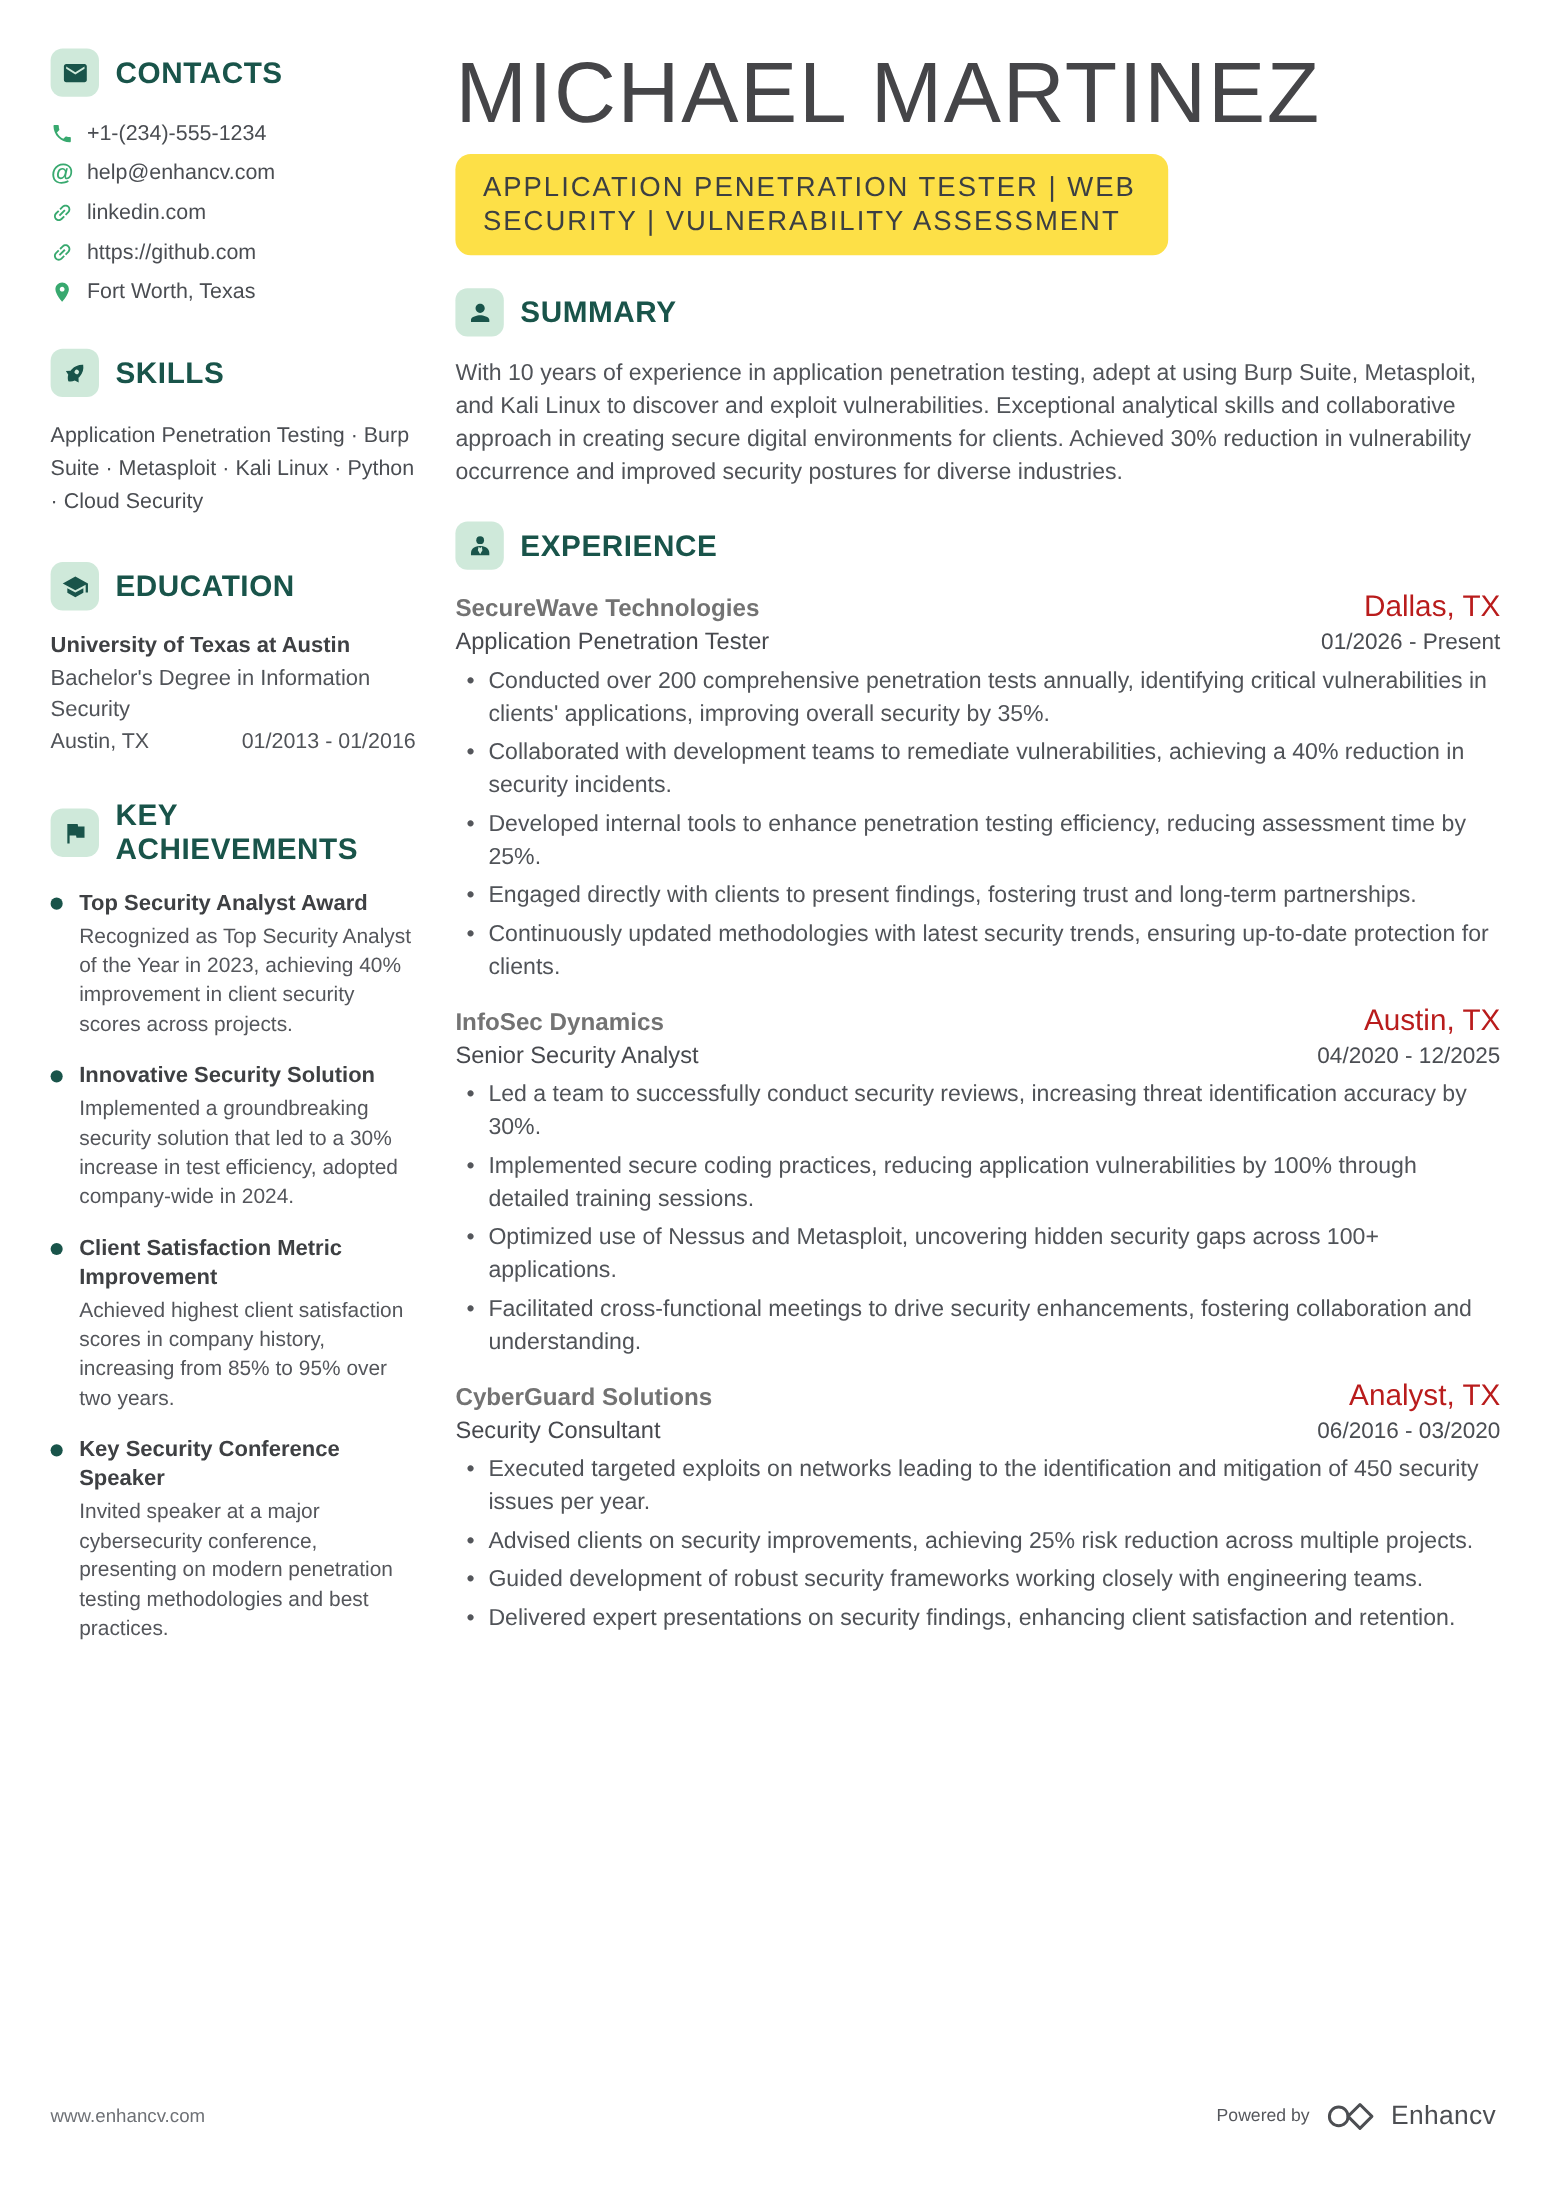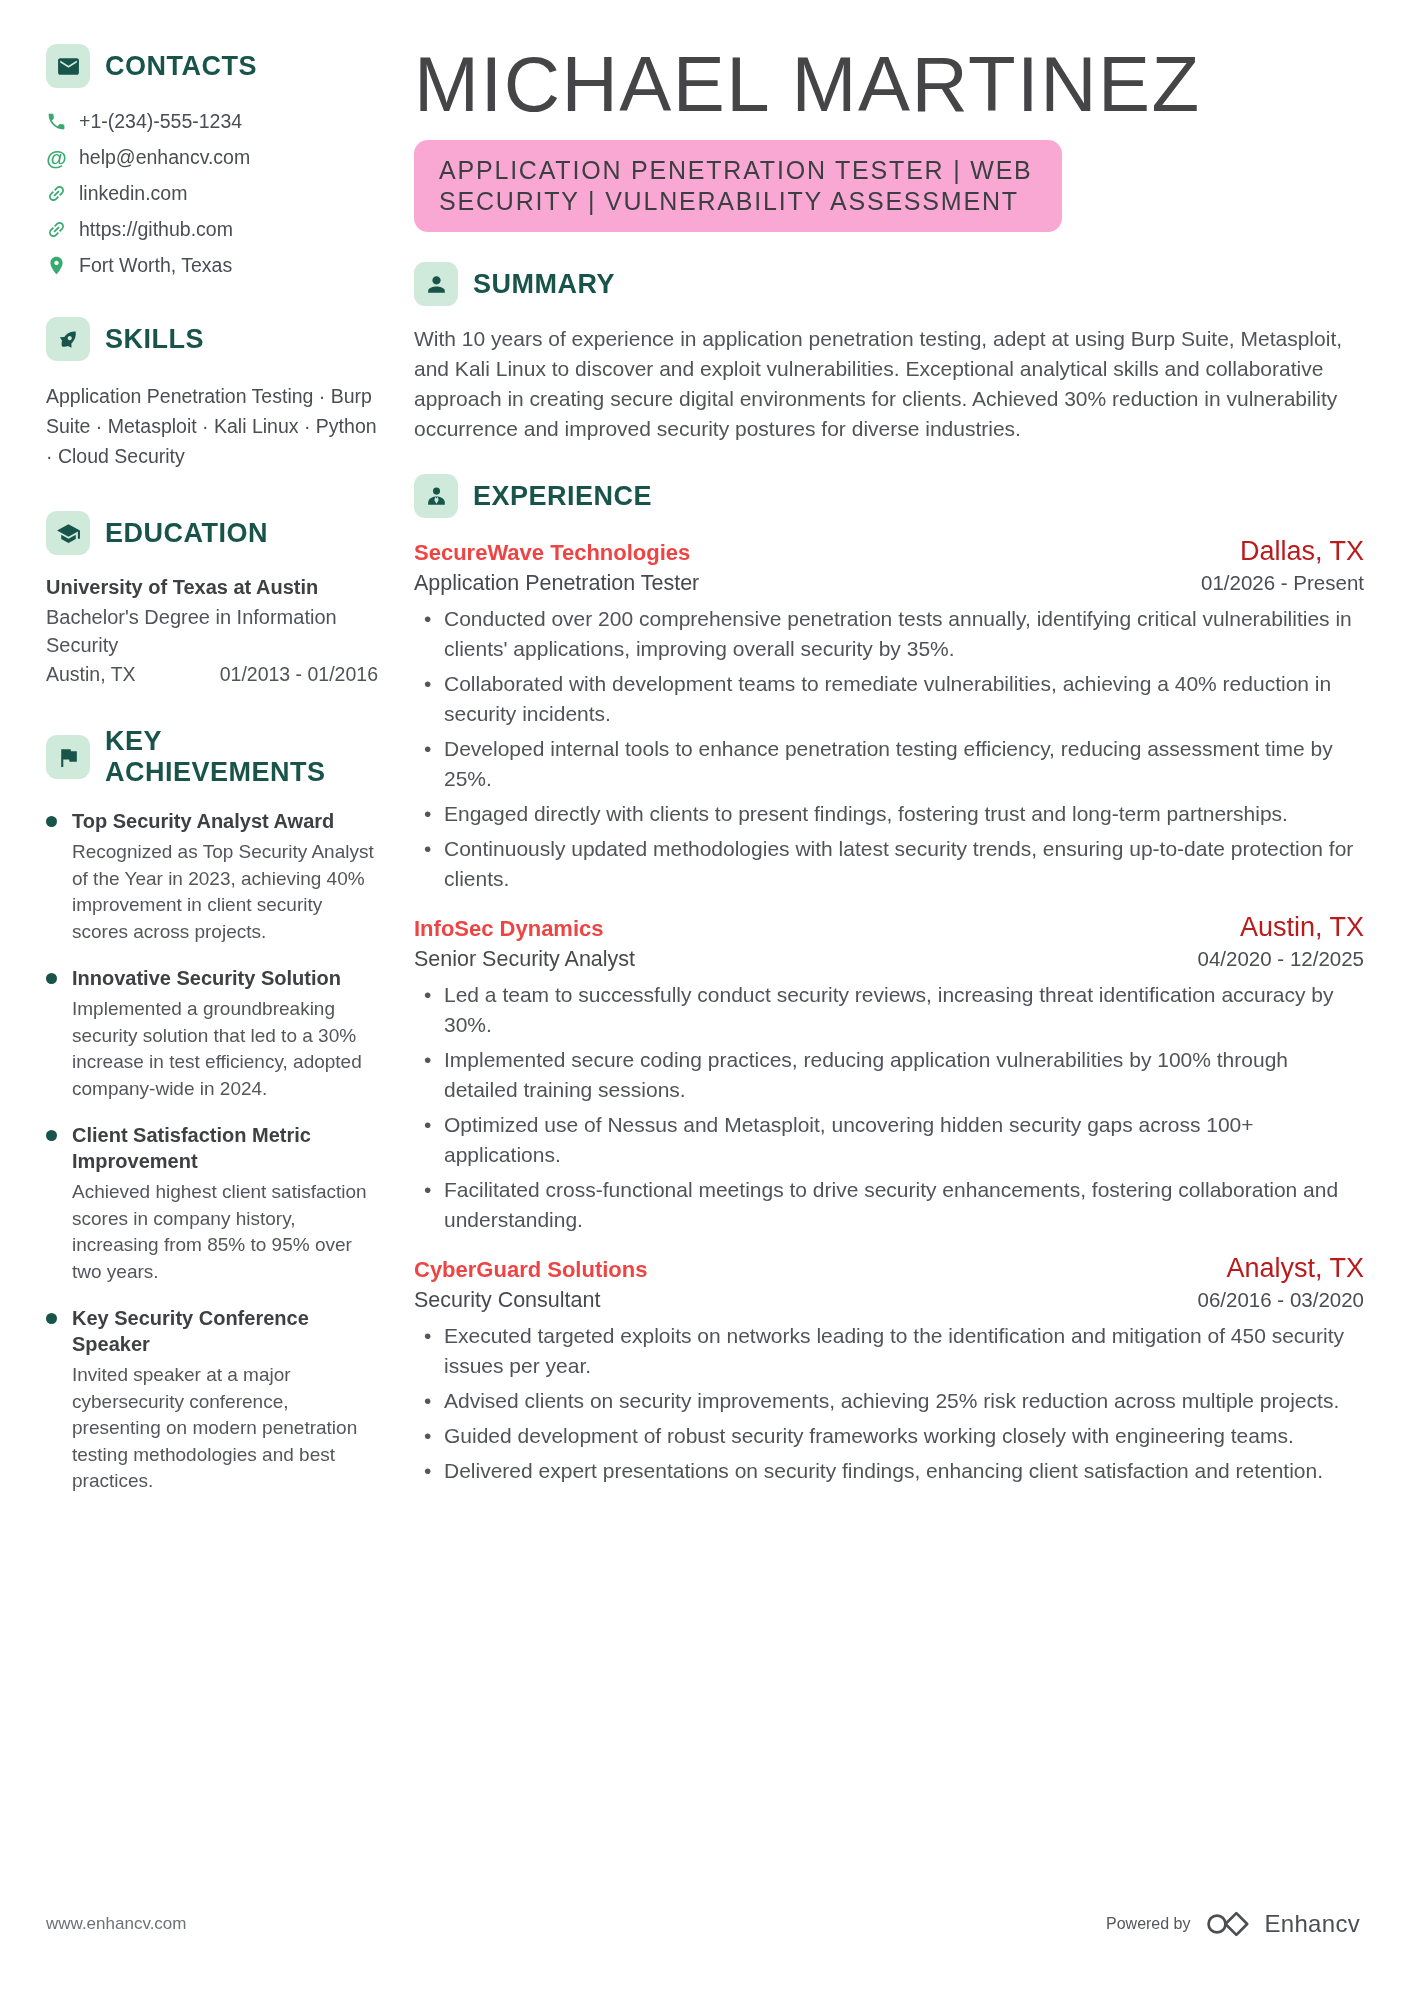--- a/index.html
+++ b/index.html
@@ -45,33 +45,33 @@
   .ach-dot { width:11px; height:11px; border-radius:50%; background:#19544a; flex:0 0 11px; margin-top:8px; }
   .ach-title { font-size:20px; font-weight:700; color:#3e4043; line-height:26px; }
   .ach-text { font-size:19px; color:#54565b; line-height:26.5px; margin-top:5px; }
 
   
   .name {
     font-size:78px; font-weight:400; letter-spacing:1.5px;
     color:#454548; line-height:1.04; white-space:nowrap;
   }
   .title-banner {
-    margin-top:15px; background:#f9a8d4; border-radius:14px;
+    margin-top:15px; background:#fde047; border-radius:14px;
     padding:15px 25px; width:648px;
   }
   .title-banner span {
     font-size:25px; font-weight:500; letter-spacing:1.8px;
     color:#3c3f42; line-height:31px;
   }
   .right-col section { margin-top:30px; }
   .summary-text { margin-top:18px; font-size:21px; line-height:30px; color:#505358; }
 
   .job { margin-top:18px; }
   .job-row1 { display:flex; justify-content:space-between; align-items:baseline; }
-  .job-company { font-size:22px; font-weight:700; color:#ef4444; }
+  .job-company { font-size:22px; font-weight:700; color:#737373; }
   .job-loc { font-size:27px; color:#b91c1c; }
   .job-row2 { display:flex; justify-content:space-between; align-items:baseline; margin-top:4px; }
   .job-role { font-size:21.5px; color:#47494e; }
   .job-dates { font-size:20.5px; color:#4a4d52; }
   .job-bullets { list-style:none; margin-top:8px; }
   .job-bullets li {
     position:relative; padding-left:30px;
     font-size:21px; line-height:30px; color:#505358; margin-bottom:5px;
   }
   .job-bullets li::before {

